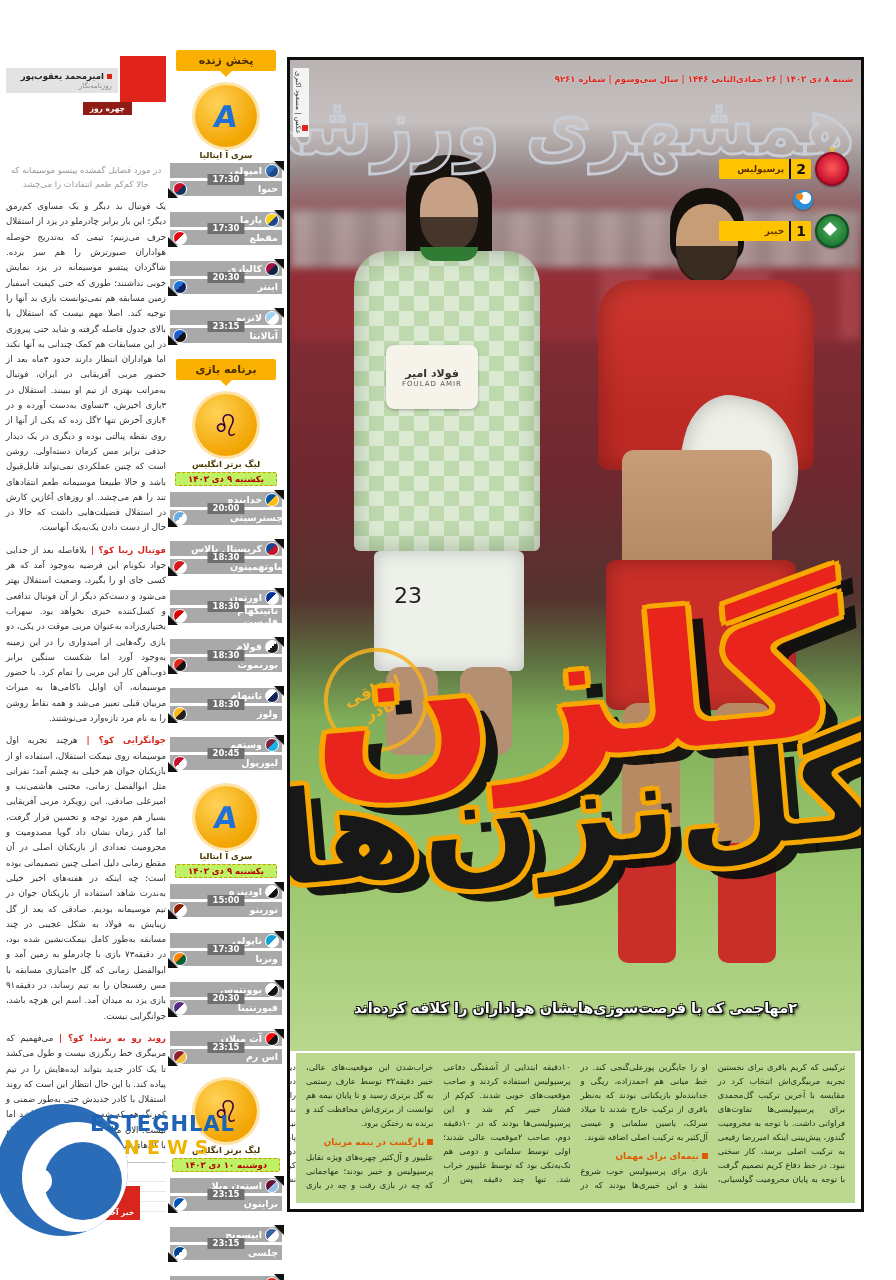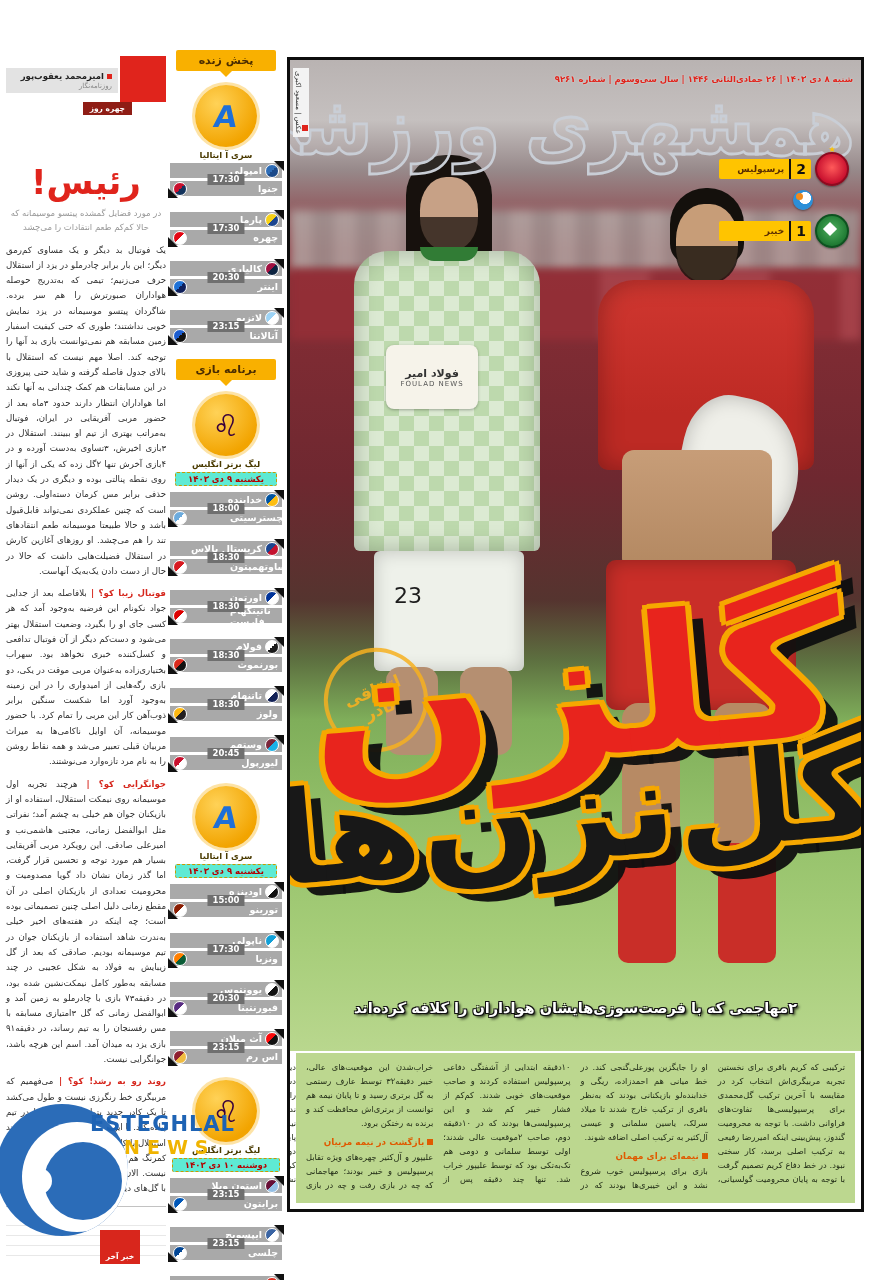--- a/index.html
+++ b/index.html
@@ -40,22 +40,22 @@
   
   .mid-col{position:absolute;left:170px;top:50px;width:112px;direction:rtl;}
   .sec-pill{position:relative;background:#f9b000;color:#4a2c00;font-weight:bold;font-size:11px;text-align:center;padding:4px 0;margin:0 6px 14px;border-radius:2px;}
   .sec-pill::after{content:"";position:absolute;left:50%;bottom:-6px;margin-left:-6px;border:6px solid transparent;border-top-color:#f9b000;border-bottom:0;}
   .league{margin-bottom:10px;}
   .lbadge{width:62px;height:62px;margin:6px auto 3px;border-radius:50%;background:radial-gradient(circle at 35% 30%,#ffd257,#f2a400 72%);box-shadow:0 0 0 3px rgba(249,176,0,.35);display:flex;align-items:center;justify-content:center;}
   .lbadge .glyph{font-size:30px;font-weight:900;}
   .lbadge.seriea .glyph{color:#1e6fd8;transform:skewX(-8deg);}
   .lbadge.epl .glyph{color:#38003c;}
   .lname{font-size:8.5px;font-weight:bold;color:#4a3a00;text-align:center;margin-bottom:3px;}
-  .ldate{width:fit-content;margin:0 auto 6px;background:#5eead4;color:#b40000;font-size:8.5px;font-weight:bold;padding:1px 12px;border-radius:2px;border:1px dashed #c79a00;}
-  .fixture{position:relative;margin:0 0 7px;}
+  .ldate{width:fit-content;margin:0 auto 6px;background:#bef264;color:#b40000;font-size:8.5px;font-weight:bold;padding:1px 12px;border-radius:2px;border:1px dashed #c79a00;}
+  .fixture{position:relative;margin:0 0 7px;text-align:right;}
   .fixture::before{content:"";position:absolute;right:-2px;top:-2px;border:5px solid transparent;border-right-color:#111;border-top-color:#111;z-index:2;}
   .fixture::after{content:"";position:absolute;left:-2px;bottom:-2px;border:5px solid transparent;border-left-color:#111;border-bottom-color:#111;z-index:2;}
   .frow{height:15px;background:#a9a9a9;color:#fff;font-size:9.5px;font-weight:bold;display:flex;align-items:center;margin-bottom:3px;position:relative;}
   .frow.home{justify-content:flex-start;padding-right:3px;}
   .frow.home .tname{margin-right:3px;}
   .frow.away{direction:ltr;justify-content:space-between;padding:0 4px 0 3px;margin-bottom:16px;gap:43px;}
   .crest{width:12px;height:12px;border-radius:50%;border:1px solid #fff;flex:0 0 auto;}
   .ftime{position:absolute;z-index:3;left:50%;top:11px;transform:translateX(-50%);background:#6f6f6f;color:#fff;font-size:8.5px;font-weight:bold;padding:0 5px;line-height:11px;}
 
   
@@ -147,21 +147,20 @@
 
   <aside class="left-col">
     <div class="face-box">
       <div class="face-sq"></div>
       <div class="face-author">
         <div class="nm">امیرمحمد یعقوب‌پور</div>
         <div class="rl">روزنامه‌نگار</div>
       </div>
       <div class="face-tab">چهره روز</div>
     </div>
-    <h1 class="lh2">رئیس!</h1>
     <p class="lsub">در مورد فضایل گمشده پیتسو موسیمانه که حالا کم‌کم طعم انتقادات را می‌چشد</p>
     <div class="lbody" id="left-body">
         <p>یک فوتبال بد دیگر و یک مساوی کم‌رمق دیگر؛ این بار برابر چادرملو در یزد از استقلال حرف می‌زنیم؛ تیمی که به‌تدریج حوصله هواداران صبورترش را هم سر برده. شاگردان پیتسو موسیمانه در یزد نمایش خوبی نداشتند؛ طوری که حتی کیفیت اسفبار زمین مسابقه هم نمی‌توانست بازی بد آنها را توجیه کند. اصلا مهم نیست که استقلال با بالای جدول فاصله گرفته و شاید حتی پیروزی در این مسابقات هم کمک چندانی به آنها نکند اما هواداران انتظار دارند حدود ۳ماه بعد از حضور مربی آفریقایی در ایران، فوتبال به‌مراتب بهتری از تیم او ببینند. استقلال در ۳بازی اخیرش، ۳تساوی به‌دست آورده و در ۴بازی آخرش تنها ۲گل زده که یکی از آنها از روی نقطه پنالتی بوده و دیگری در یک دیدار حذفی برابر مس کرمان دسته‌اولی. روشن است که چنین عملکردی نمی‌تواند قابل‌قبول باشد و حالا طبیعتا موسیمانه طعم انتقادهای تند را هم می‌چشد. او روزهای آغازین کارش در استقلال فضیلت‌هایی داشت که حالا در حال از دست دادن یک‌به‌یک آنهاست.</p>
         <p><span class="lead-red">فوتبال زیبا کو؟ | </span>بلافاصله بعد از جدایی جواد نکونام این فرضیه به‌وجود آمد که هر کسی جای او را بگیرد، وضعیت استقلال بهتر می‌شود و دست‌کم دیگر از آن فوتبال تدافعی و کسل‌کننده خبری نخواهد بود. سهراب بختیاری‌زاده به‌عنوان مربی موقت در یکی، دو بازی رگه‌هایی از امیدواری را در این زمینه به‌وجود آورد اما شکست سنگین برابر ذوب‌آهن کار این مربی را تمام کرد. با حضور موسیمانه، آن اوایل ناکامی‌ها به میراث مربیان قبلی تعبیر می‌شد و همه نقاط روشن را به نام مرد تازه‌وارد می‌نوشتند.</p>
         <p><span class="lead-red">جوانگرایی کو؟ | </span>هرچند تجربه اول موسیمانه روی نیمکت استقلال، استفاده او از بازیکنان جوان هم خیلی به چشم آمد؛ نفراتی مثل ابوالفضل زمانی، مجتبی هاشمی‌نب و امیرعلی صادقی. این رویکرد مربی آفریقایی بسیار هم مورد توجه و تحسین قرار گرفت، اما گذر زمان نشان داد گویا مصدومیت و محرومیت تعدادی از بازیکنان اصلی در آن مقطع زمانی دلیل اصلی چنین تصمیماتی بوده است؛ چه اینکه در هفته‌های اخیر خیلی به‌ندرت شاهد استفاده از بازیکنان جوان در تیم موسیمانه بودیم. صادقی که بعد از گل زیبایش به فولاد به شکل عجیبی در چند مسابقه به‌طور کامل نیمکت‌نشین شده بود، در دقیقه۷۳ بازی با چادرملو به زمین آمد و ابوالفضل زمانی که گل ۳امتیازی مسابقه با مس رفسنجان را به تیم رساند، در دقیقه۹۱ بازی یزد به میدان آمد. اسم این هرچه باشد، جوانگرایی نیست.</p>
         <p><span class="lead-red">روند رو به رشد! کو؟ | </span>می‌فهمیم که مربیگری خط رنگرزی نیست و طول می‌کشد تا یک کادر جدید بتواند ایده‌هایش را در تیم پیاده کند. با این حال انتظار این است که روند استقلال با کادر جدیدش حتی به‌طور ضمنی و کمرنگ هم که شده رو به پیشرفت باشد اما نیست. الان مثلا بازی استقلال برابر چادرملو با گل‌های دیرهنگام به تساوی کشید.</p>
       </div>
     <hr class="left-divider">
     <div class="lastnews">
       <div class="lines"></div>
@@ -188,21 +187,21 @@
           </div>
           <div class="ftime">17:30</div>
         </div>
         <div class="fixture">
           <div class="frow home">
             <span class="crest" style="background: linear-gradient(135deg, rgb(247, 209, 23) 50%, rgb(27, 69, 143) 50%);"></span>
             <span class="tname">پارما</span>
           </div>
           <div class="frow away">
             <span class="crest" style="background: linear-gradient(135deg, rgb(227, 6, 19) 50%, rgb(255, 255, 255) 50%);"></span>
-            <span class="tname">چهره</span>
+            <span class="tname">مقطع</span>
           </div>
           <div class="ftime">17:30</div>
         </div>
         <div class="fixture">
           <div class="frow home">
             <span class="crest" style="background: linear-gradient(135deg, rgb(160, 16, 64) 50%, rgb(11, 35, 64) 50%);"></span>
             <span class="tname">کالیاری</span>
           </div>
           <div class="frow away">
             <span class="crest" style="background: linear-gradient(135deg, rgb(30, 113, 214) 50%, rgb(14, 31, 91) 50%);"></span>
@@ -231,21 +230,21 @@
         <div class="ldate">یکشنبه ۹ دی ۱۴۰۳</div>
         <div class="fixture">
           <div class="frow home">
             <span class="crest" style="background: linear-gradient(135deg, rgb(0, 83, 160) 50%, rgb(253, 190, 17) 50%);"></span>
             <span class="tname">خدابنده</span>
           </div>
           <div class="frow away">
             <span class="crest" style="background: linear-gradient(135deg, rgb(108, 171, 221) 50%, rgb(255, 255, 255) 50%);"></span>
             <span class="tname">منچسترسیتی</span>
           </div>
-          <div class="ftime">18:00</div>
+          <div class="ftime">20:00</div>
         </div>
         <div class="fixture">
           <div class="frow home">
             <span class="crest" style="background: linear-gradient(135deg, rgb(27, 69, 143) 50%, rgb(196, 18, 46) 50%);"></span>
             <span class="tname">کریستال پالاس</span>
           </div>
           <div class="frow away">
             <span class="crest" style="background: linear-gradient(135deg, rgb(215, 25, 32) 50%, rgb(255, 255, 255) 50%);"></span>
             <span class="tname">ساوتهمپتون</span>
           </div>
@@ -417,21 +416,21 @@
         </div>
 
       <div class="player pl-left">
         <div class="hair"></div>
         <div class="face"></div>
         <div class="beard"></div>
         <div class="jersey"></div>
         <div class="collar"></div>
         <div class="patch">
           <div class="p1">فولاد امیر</div>
-          <div class="p2">FOULAD NEWS</div>
+          <div class="p2">FOULAD AMIR</div>
         </div>
         <div class="shorts"></div>
         <div class="num">23</div>
         <div class="legL"></div>
         <div class="legR"></div>
       </div>
 
       <div class="player pl-right">
         <div class="hair"></div>
         <div class="face"></div>

